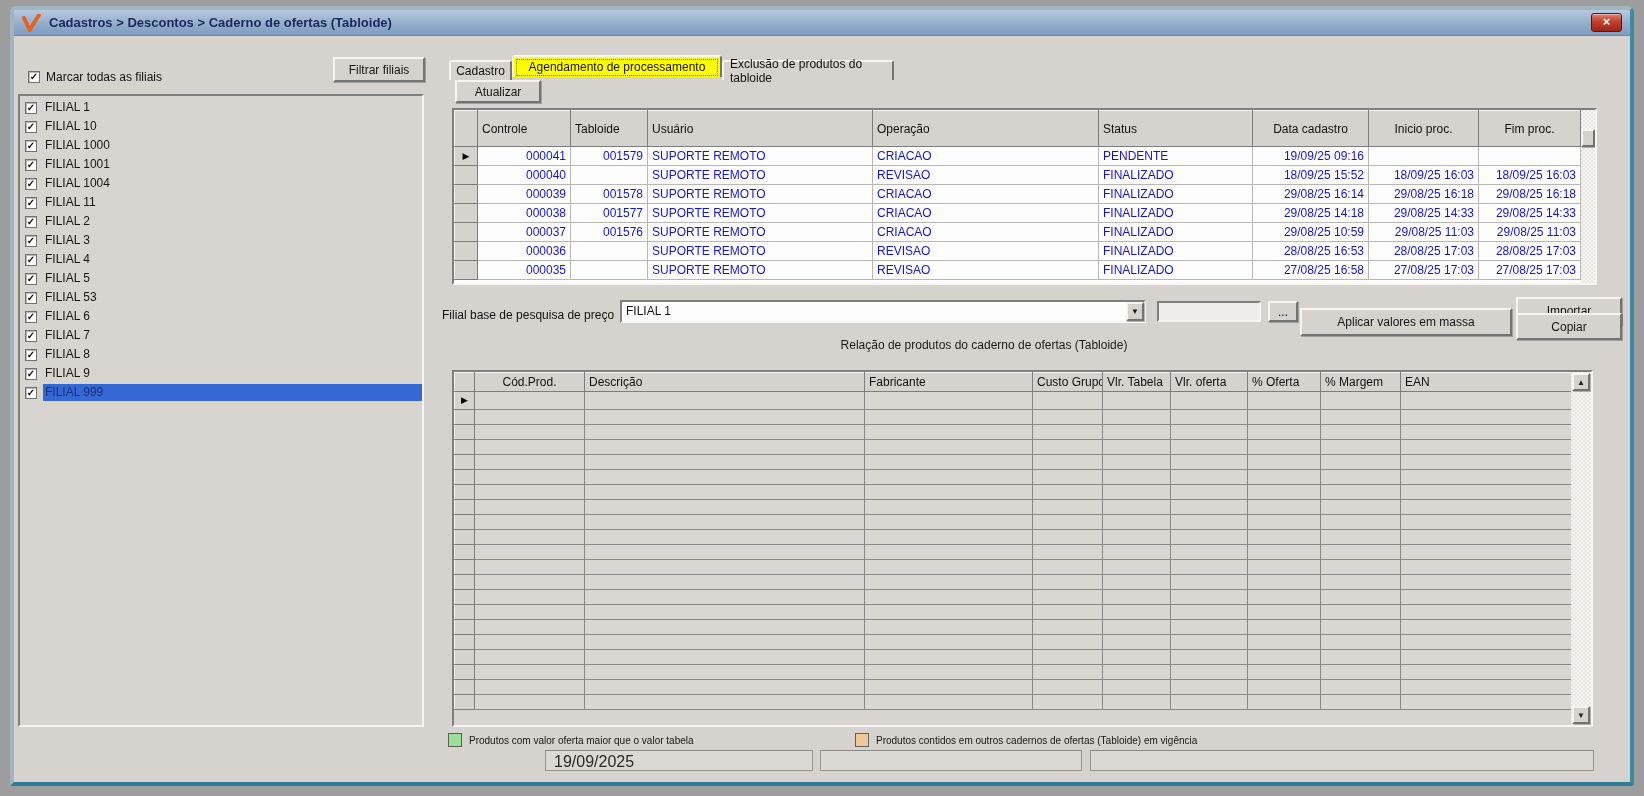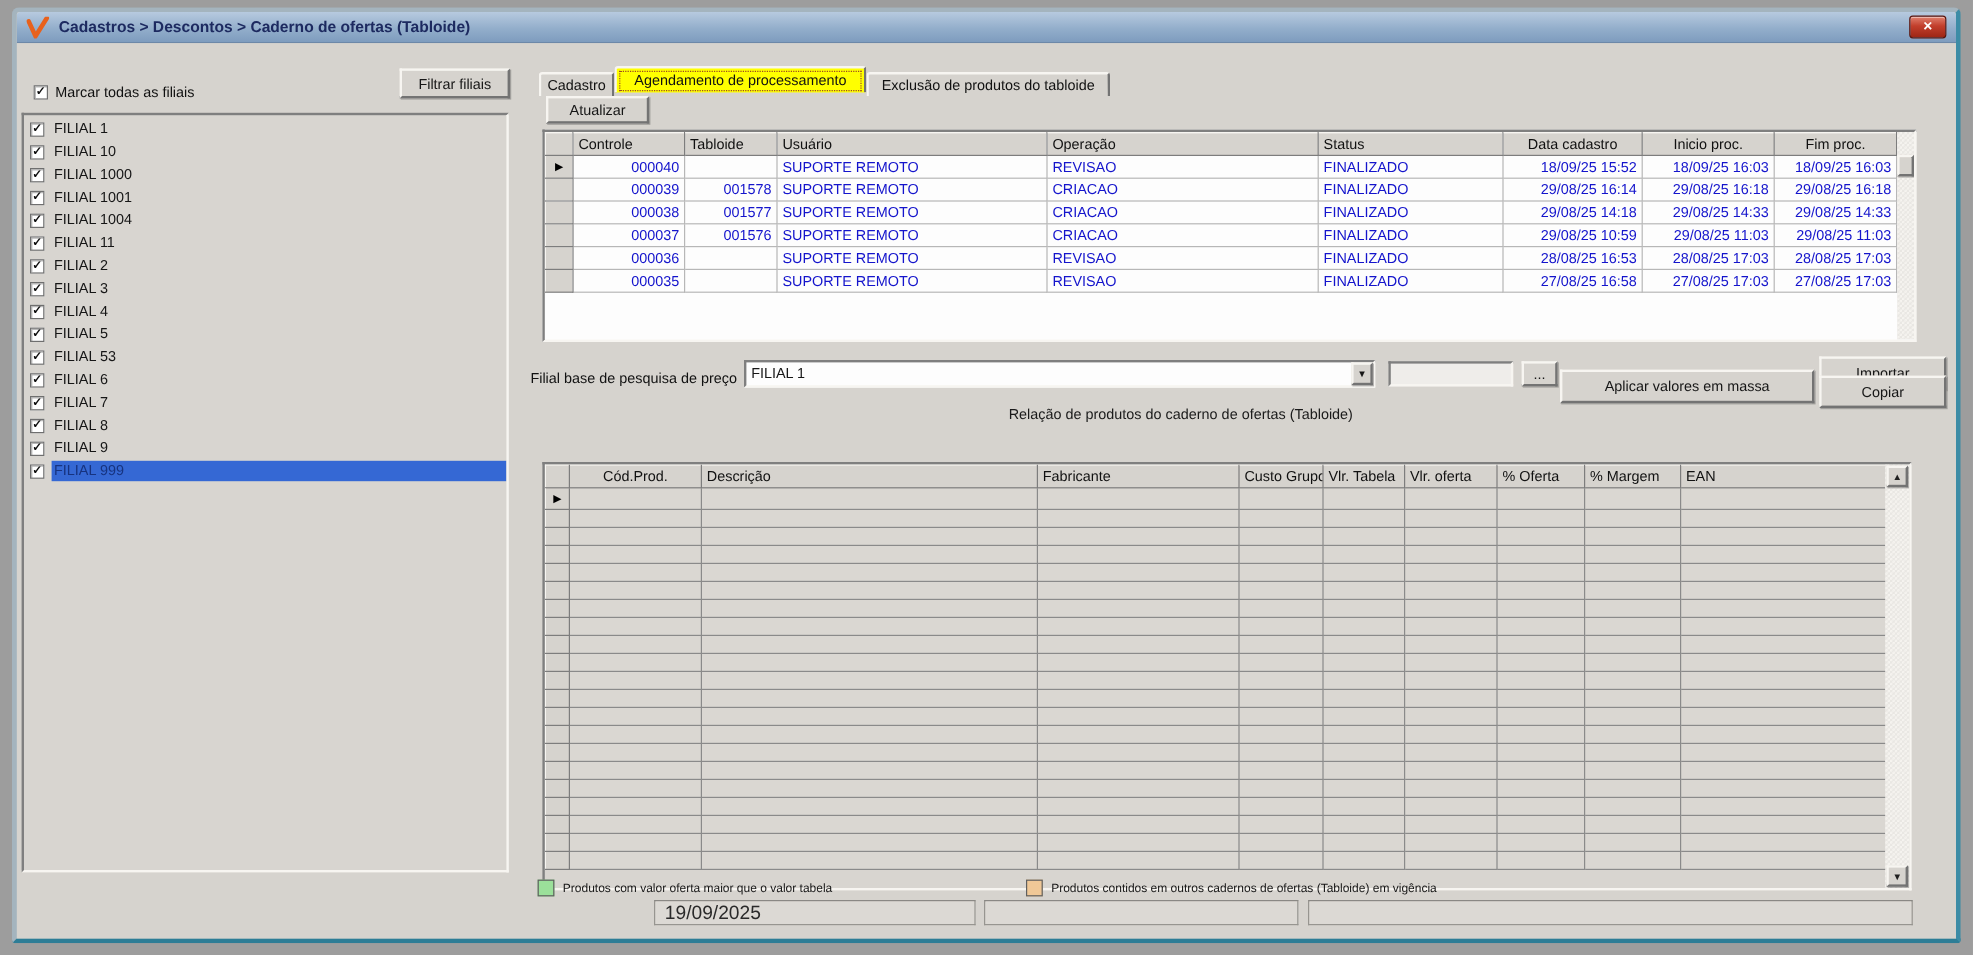--- a/index.html
+++ b/index.html
@@ -48,21 +48,21 @@
   .tab.selected{top:19px;height:22px;z-index:2;}
   .tab.selected::after{content:"";position:absolute;left:2px;right:2px;top:2px;bottom:1px;
     border:1px dotted #9c4a22;pointer-events:none;}
 
   .refresh-btn{position:absolute;left:441px;top:44px;width:86px;height:23px;}
 
   
   .grid1-wrap{position:absolute;left:438px;top:72px;width:1145px;height:177px;background:#fdfdfd;overflow:hidden;}
   table{border-collapse:collapse;table-layout:fixed;}
   .grid1{width:1126px;}
-  .grid1 th{height:19px;background:#d6d3ce;border:1px solid;border-color:#f7f5f1 #7d7d7d #7d7d7d #f7f5f1;
+  .grid1 th{height:36px;background:#d6d3ce;border:1px solid;border-color:#f7f5f1 #7d7d7d #7d7d7d #f7f5f1;
     font-weight:normal;font-size:12px;text-align:left;padding:0 4px;overflow:hidden;white-space:nowrap;}
   .grid1 th:nth-child(n+7){text-align:center;}
   .grid1 td{height:19px;border-right:1px solid #b7b7b7;border-bottom:1px solid #b7b7b7;
     color:#1414cc;font-size:12px;padding:0 4px;overflow:hidden;white-space:nowrap;background:#fdfdfd;}
   .grid1 td.sel,.grid2 td.sel{background:#d6d3ce;border:1px solid;border-color:#f7f5f1 #7d7d7d #7d7d7d #f7f5f1;padding:0;}
   .grid1 td:nth-child(2),.grid1 td:nth-child(3),.grid1 td:nth-child(n+7){text-align:right;}
   .grid1 tbody tr:first-child td.sel::before,
   .grid2 tbody tr:first-child td.sel::before{content:"▶";display:block;text-align:center;
     font-size:9px;color:#000;line-height:17px;}
   .vscroll{position:absolute;top:0;bottom:0;width:14px;background:#e9e7e3;
@@ -81,21 +81,21 @@
   .mini-tb{position:absolute;left:1143px;top:265px;width:104px;height:21px;background:#efedea;}
   .ellipsis-btn{position:absolute;left:1254px;top:265px;width:30px;height:21px;}
   .apply-btn{position:absolute;left:1286px;top:272px;width:212px;height:28px;}
   .import-btn{position:absolute;left:1502px;top:261px;width:106px;height:28px;}
   .copy-btn{position:absolute;left:1502px;top:277px;width:106px;height:27px;}
   .accel::first-letter{text-decoration:underline;}
 
   .products-title{position:absolute;left:438px;top:302px;width:1064px;text-align:center;font-size:12px;color:#1a1a1a;}
 
   
-  .grid2-wrap{position:absolute;left:438px;top:334px;width:1141px;height:357px;background:#d8d5d0;overflow:hidden;margin-top:15px;}
+  .grid2-wrap{position:absolute;left:438px;top:334px;width:1141px;height:357px;background:#d8d5d0;overflow:hidden;}
   .grid2{width:1120px;}
   .grid2 th{height:19px;background:#d6d3ce;border:1px solid;border-color:#f7f5f1 #7d7d7d #7d7d7d #f7f5f1;
     font-weight:normal;font-size:12px;text-align:left;padding:0 4px;overflow:hidden;white-space:nowrap;}
   .grid2 th:nth-child(2){text-align:center;}
   .grid2 td{height:15px;border-right:1px solid #8a8a8a;border-bottom:1px solid #8a8a8a;background:#dad7d2;}
   .grid2-wrap .vscroll{right:0;width:20px;}
 
   
   .swatch{position:absolute;width:14px;height:14px;border:1px solid #5f5f5f;}
   .legend-label{position:absolute;font-size:10px;line-height:14px;color:#161616;}
@@ -200,21 +200,21 @@
         </div>
 
         <div class="fitem selected">
           <span class="chk">✓</span>
           <span class="flabel">FILIAL 999</span>
         </div>
       </div>
 
     <div class="tab" style="left:435px;width:63px;">Cadastro</div>
     <div class="tab selected" style="left: 498px; width: 210px; background: rgb(255, 255, 0);">Agendamento de processamento</div>
-    <div class="tab" style="left:708px;width:203px;">Exclusão de produtos do tabloide</div>
+    <div class="tab" style="left:708px;width:172px;">Exclusão de produtos do tabloide</div>
 
     <div class="btn3d refresh-btn">Atualizar</div>
 
     <div class="grid1-wrap sunken">
       <table class="grid1">
         <colgroup>
           <col style="width:23px">
             <col style="width:93px">
             <col style="width:77px">
             <col style="width:225px">
@@ -233,20 +233,31 @@
               <th>Usuário</th>
               <th>Operação</th>
               <th>Status</th>
               <th>Data cadastro</th>
               <th>Inicio proc.</th>
               <th>Fim proc.</th>
             </tr>
         </thead>
         <tbody>
 
+            <tr>
+              <td class="sel"></td>
+              <td>000041</td>
+              <td>001579</td>
+              <td>SUPORTE REMOTO</td>
+              <td>CRIACAO</td>
+              <td>PENDENTE</td>
+              <td>19/09/25 09:16</td>
+              <td></td>
+              <td></td>
+            </tr>
 
             <tr>
               <td class="sel"></td>
               <td>000040</td>
               <td></td>
               <td>SUPORTE REMOTO</td>
               <td>REVISAO</td>
               <td>FINALIZADO</td>
               <td>18/09/25 15:52</td>
               <td>18/09/25 16:03</td>

